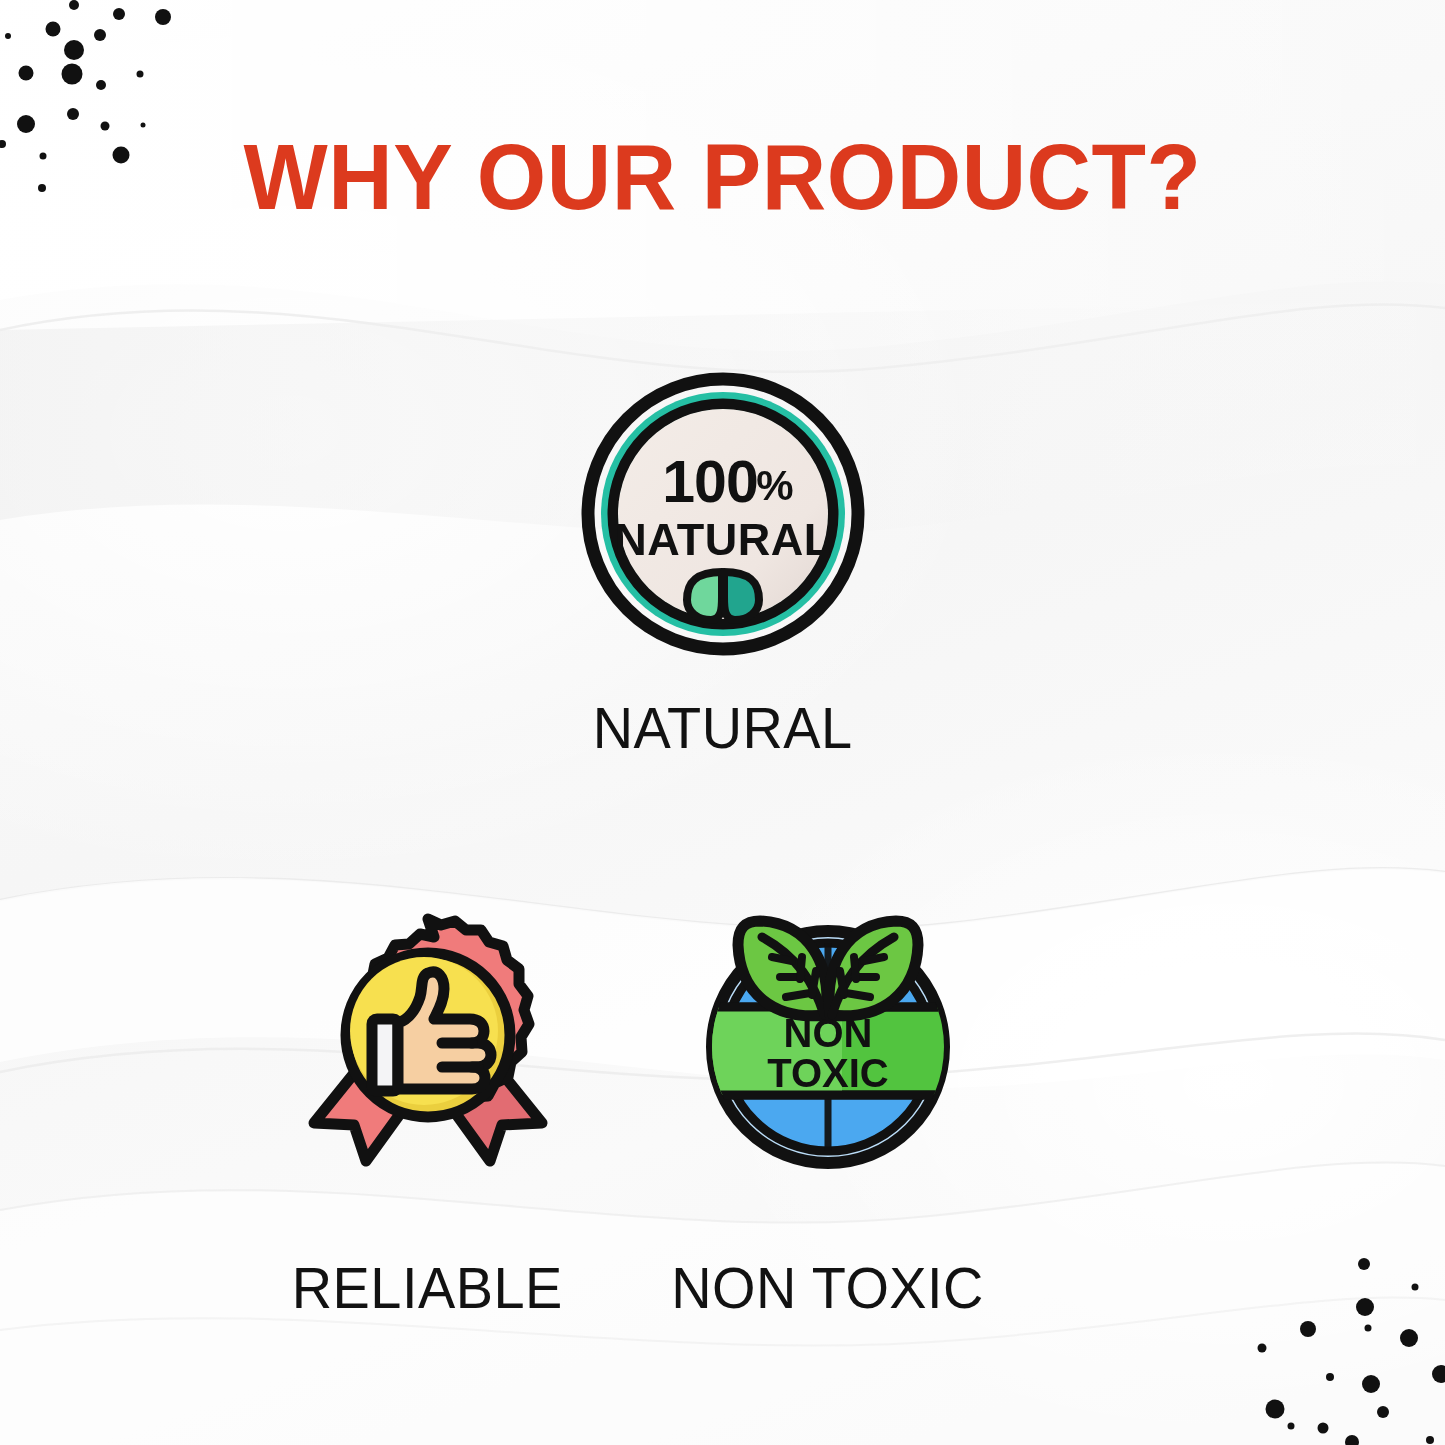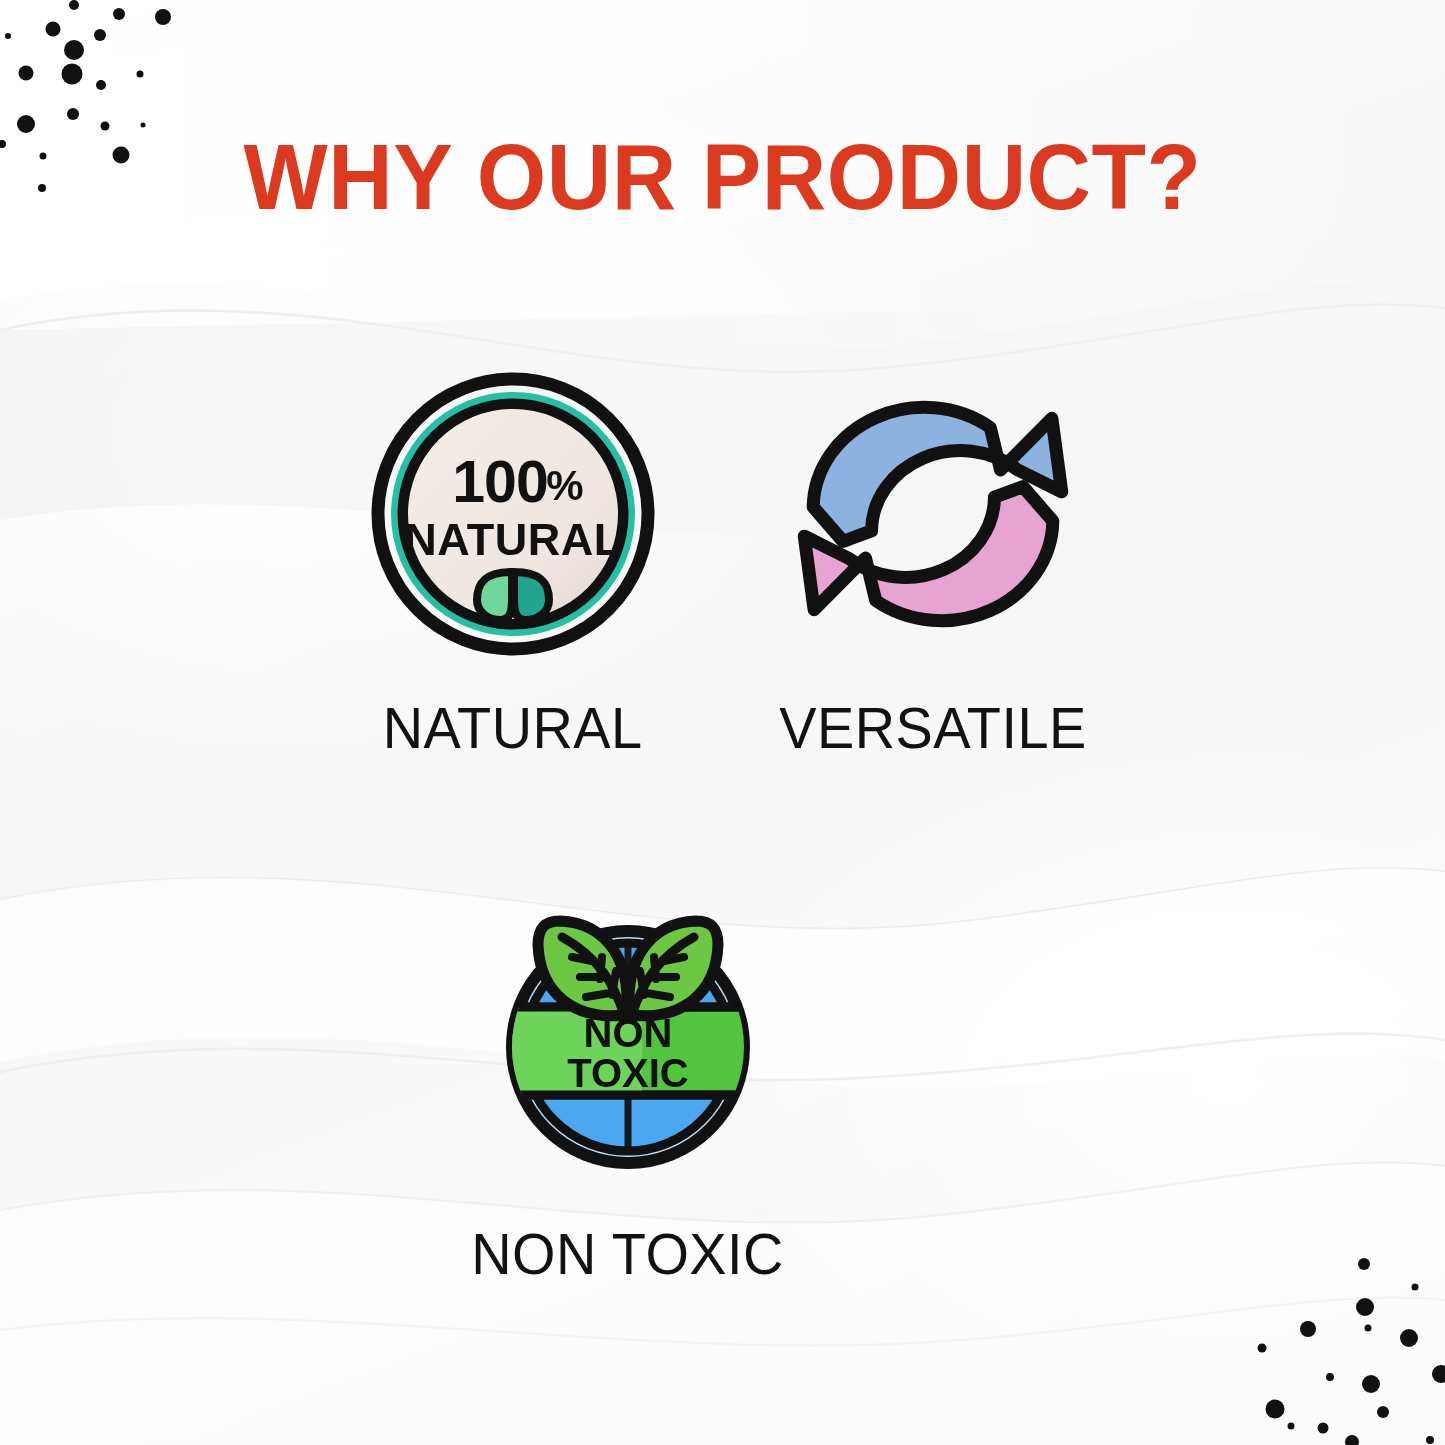--- a/index.html
+++ b/index.html
@@ -213,58 +213,73 @@
 
           <g stroke="#111111" stroke-width="8" stroke-linejoin="round">
             <path d="M141 203 C114 203 106 214 106 231 C106 243 117 251 130 251 C141 251 141 238 141 228 Z" fill="#6FD79C" transform="translate(2,-1)"></path>
             <path d="M147 203 C174 203 182 214 182 231 C182 243 171 251 158 251 C147 251 147 238 147 228 Z" fill="#21A58E" transform="translate(-2,-1)"></path>
           </g>
         </svg>
       </div>
       <div class="feat-label lbl-natural">NATURAL</div>
     </div>
 
-    <div class="cell">
+
+  </div>
+
+  <div class="row row-2">
+
+    <div class="cell" style="width:105px;"></div>
+
+    <div class="cell cell-narrow">
       <div class="icon-box">
-        <svg width="320" height="262" viewBox="0 0 320 262">
-
-          <g stroke="#111111" stroke-width="13" stroke-linejoin="round" stroke-linecap="round">
-            <path d="M47 120
-                     A110 100 0 0 1 228 50
-                     L236 93
-                     L290 44
-                     L296 118
-                     L252 93
-                     A88 80 0 0 0 104 147
-                     L75 156
-                     Z" fill="#8EB2DF" transform="translate(-8,-2) rotate(-3 160 100)"></path>
-          </g>
-
-          <g stroke="#111111" stroke-width="13" stroke-linejoin="round" stroke-linecap="round">
-            <path d="M273 142
-                     A110 100 0 0 1 92 212
-                     L84 169
-                     L30 218
-                     L24 144
-                     L68 169
-                     A88 80 0 0 0 216 115
-                     L245 106
-                     Z" fill="#E7A4D2" transform="translate(8,2) rotate(-3 160 162)"></path>
+        <svg width="272" height="262" viewBox="0 0 272 262">
+
+          <g stroke="#111111" stroke-width="11" stroke-linejoin="round" stroke-linecap="round">
+            <path d="M72 150 L22 212 L62 214 L74 250 L126 178 Z" fill="#F07B7B"></path>
+            <path d="M200 150 L250 212 L210 214 L198 250 L146 178 Z" fill="#E26C72"></path>
+          </g>
+
+          <g stroke="#111111" stroke-width="11" stroke-linejoin="round">
+            <path fill="#F07B7B" d="
+              M136 8
+              l13 6 14 -4 11 9 15 0 8 12 14 4 4 14 12 9 0 15 9 12 -4 14 5 14 -8 13 1 15 -11 10 -3 15 -13 6 -7 13 -14 1 -11 10 -14 -3 -14 6 -12 -8 -15 2 -9 -11 -15 -2 -5 -14 -13 -7 0 -14 -10 -11 4 -14 -5 -14 7 -13 -1 -15 11 -10 3 -15 13 -6 7 -13 14 -1 11 -10 14 3 Z"></path>
+          </g>
+
+          <circle cx="136" cy="124" r="82" fill="#EBCF3E" stroke="#111111" stroke-width="11"></circle>
+          <circle cx="132" cy="120" r="74" fill="#F7E04F"></circle>
+
+          <g stroke="#111111" stroke-width="11" stroke-linejoin="round" stroke-linecap="round">
+
+            <rect x="80" y="108" width="26" height="72" rx="5" fill="#F4F4F6"></rect>
+
+            <path d="M106 178
+                     L106 112
+                     C118 108 124 98 128 86
+                     C131 76 128 66 136 62
+                     C146 58 152 66 152 78
+                     C152 90 146 100 142 108
+                     L178 108
+                     C188 108 192 114 192 120
+                     C192 126 188 132 180 132
+                     L186 132
+                     C195 132 199 138 199 144
+                     C199 150 194 156 186 156
+                     L180 156
+                     C189 156 193 161 193 167
+                     C193 173 188 178 180 178
+                     Z" fill="#F6CFA2"></path>
+
+            <path d="M150 132 L180 132"></path>
+            <path d="M150 156 L186 156"></path>
           </g>
         </svg>
       </div>
-      <div class="feat-label lbl-versatile">VERSATILE</div>
+      <div class="feat-label lbl-reliable">RELIABLE</div>
     </div>
-
-  </div>
-
-  <div class="row row-2">
-
-    <div class="cell" style="width:105px;"></div>
-
 
     <div class="cell cell-narrow">
       <div class="icon-box">
         <svg width="252" height="262" viewBox="0 0 252 262">
           <defs>
             <clipPath id="globeClip">
               <circle cx="126" cy="136" r="116"></circle>
             </clipPath>
           </defs>
 

